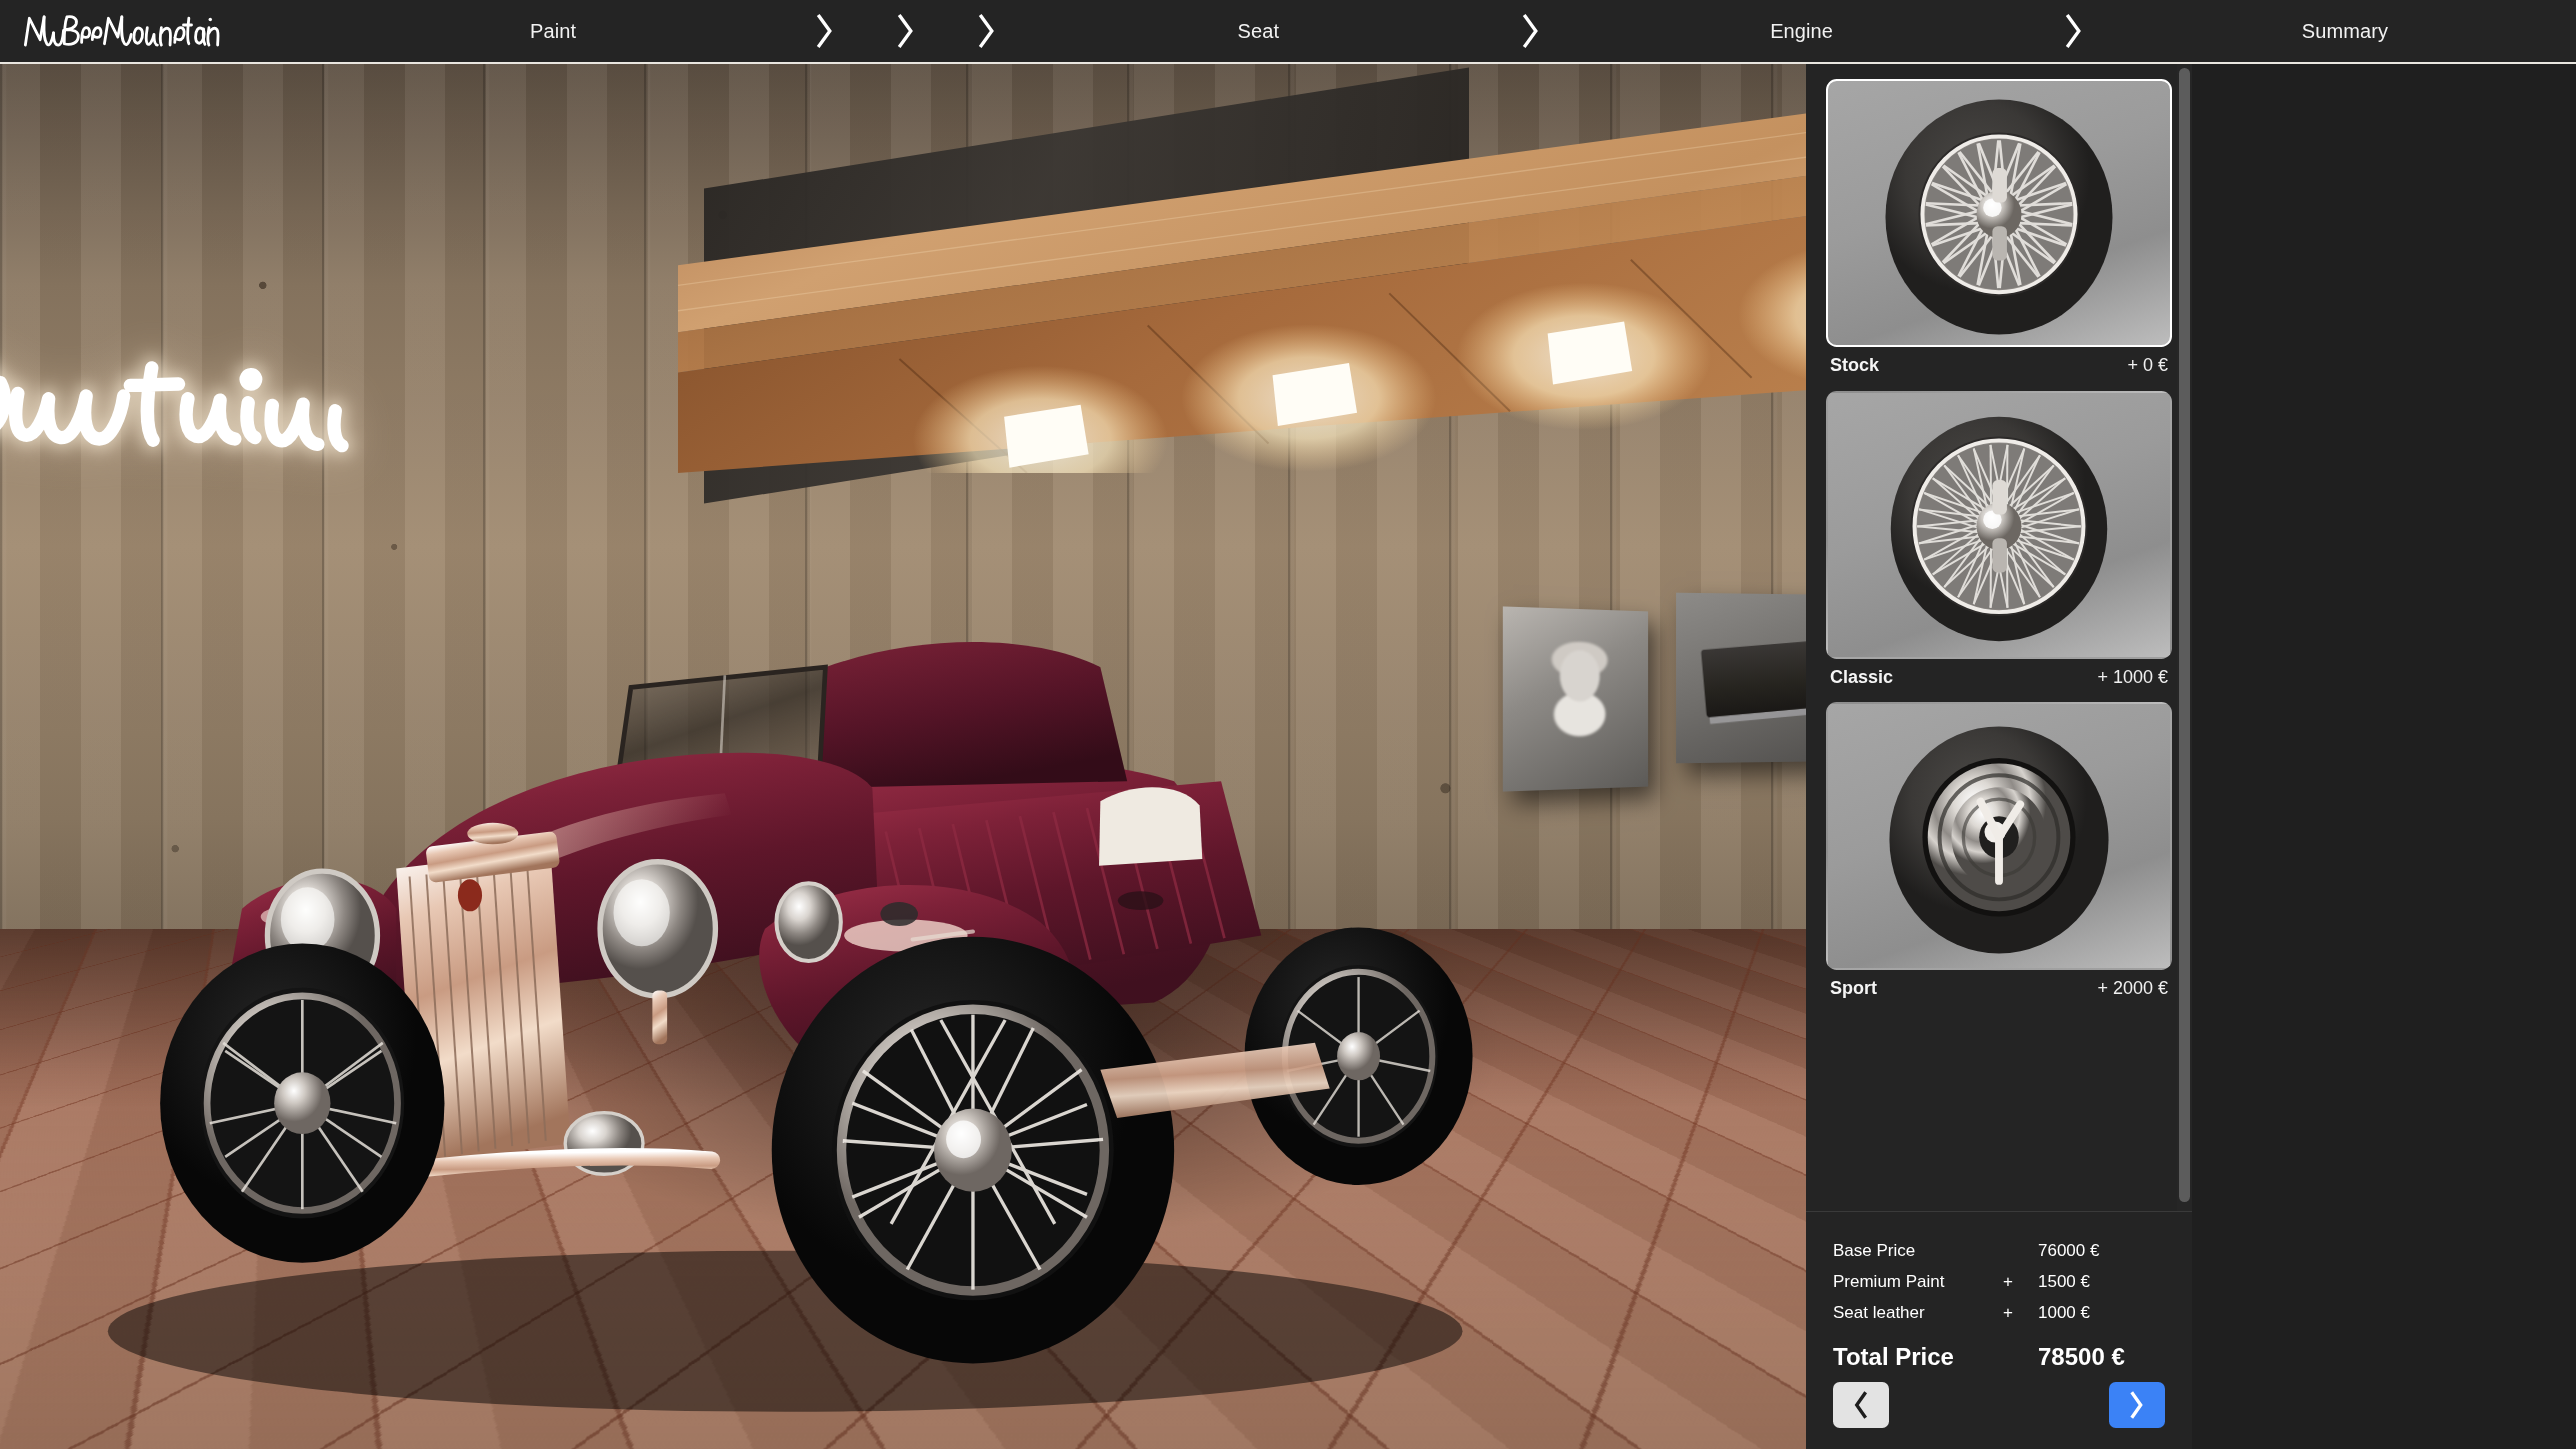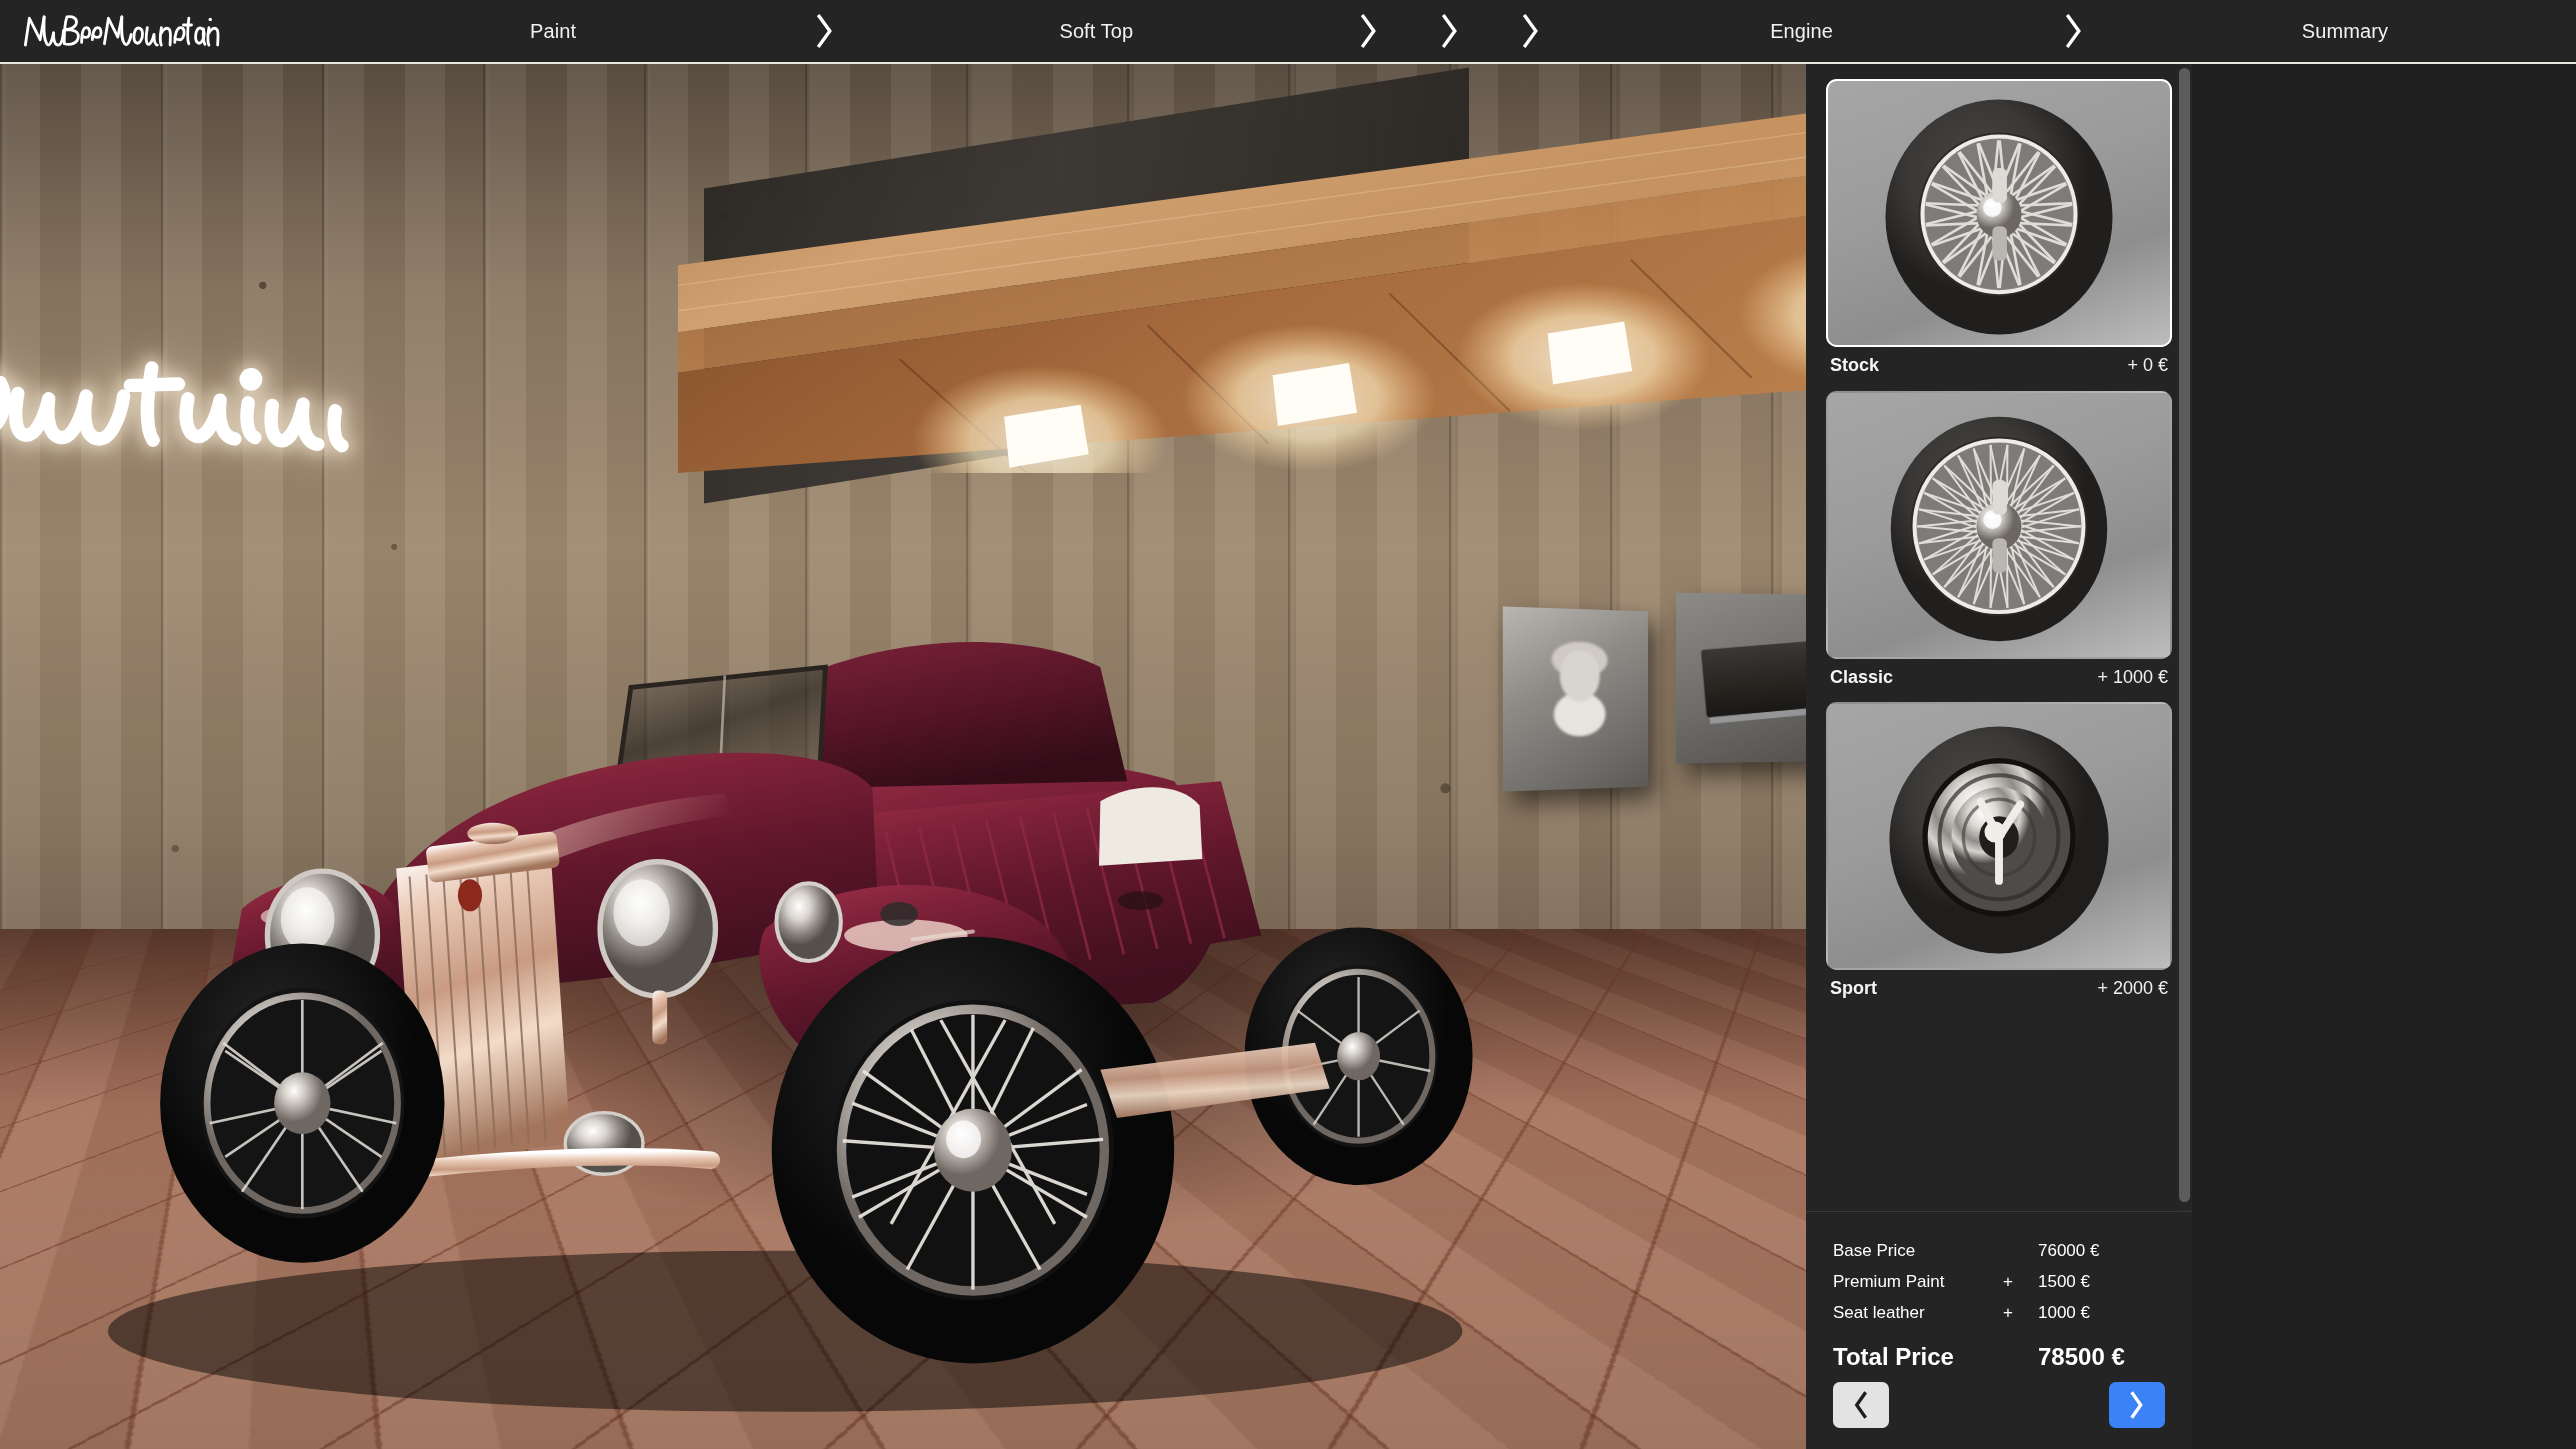--- a/index.html
+++ b/index.html
@@ -287,32 +287,32 @@
 
     <nav id="steps">
         <div class="step-slot">
           <button class="step-btn">Paint</button>
         </div>
         <div class="sep-slot">
           <svg class="chev-sep" viewBox="0 0 34 54">
             <path d="M9,5 L25,27 L9,49"></path>
           </svg>
         </div>
-        <div class="step-slot">
-          <button class="step-btn">Soft Top</button>
-        </div>
         <div class="sep-slot">
           <svg class="chev-sep" viewBox="0 0 34 54">
             <path d="M9,5 L25,27 L9,49"></path>
           </svg>
         </div>
         <div class="sep-slot">
           <svg class="chev-sep" viewBox="0 0 34 54">
             <path d="M9,5 L25,27 L9,49"></path>
           </svg>
+        </div>
+        <div class="step-slot">
+          <button class="step-btn">Seat</button>
         </div>
         <div class="sep-slot">
           <svg class="chev-sep" viewBox="0 0 34 54">
             <path d="M9,5 L25,27 L9,49"></path>
           </svg>
         </div>
         <div class="step-slot">
           <button class="step-btn">Engine</button>
         </div>
         <div class="sep-slot">

